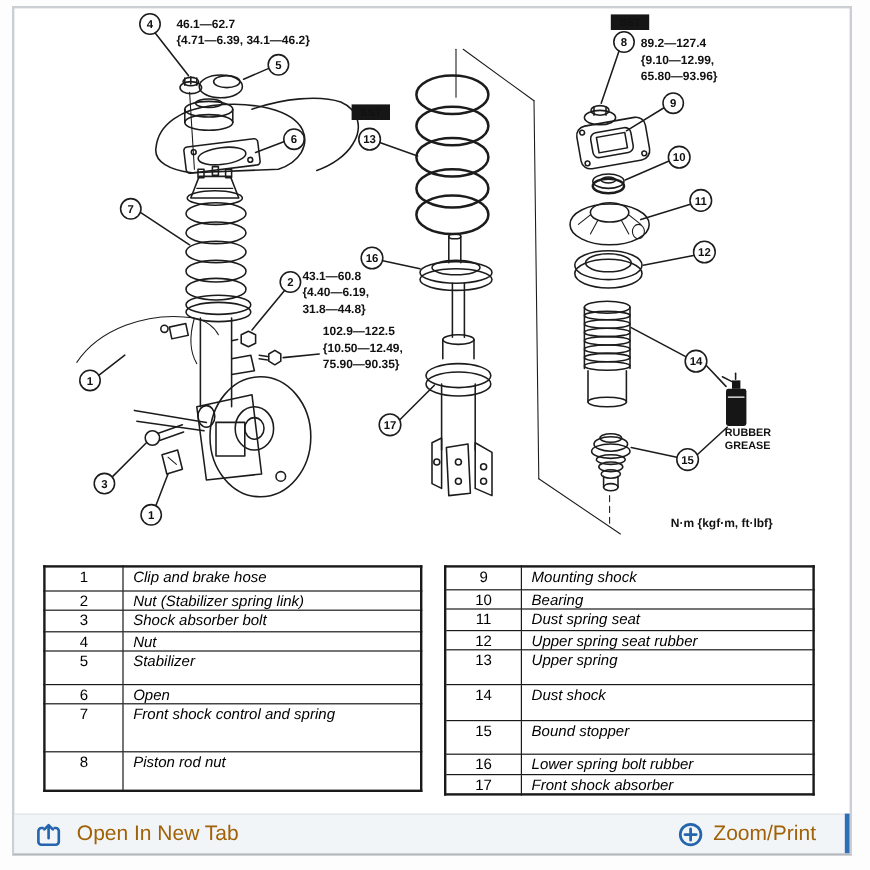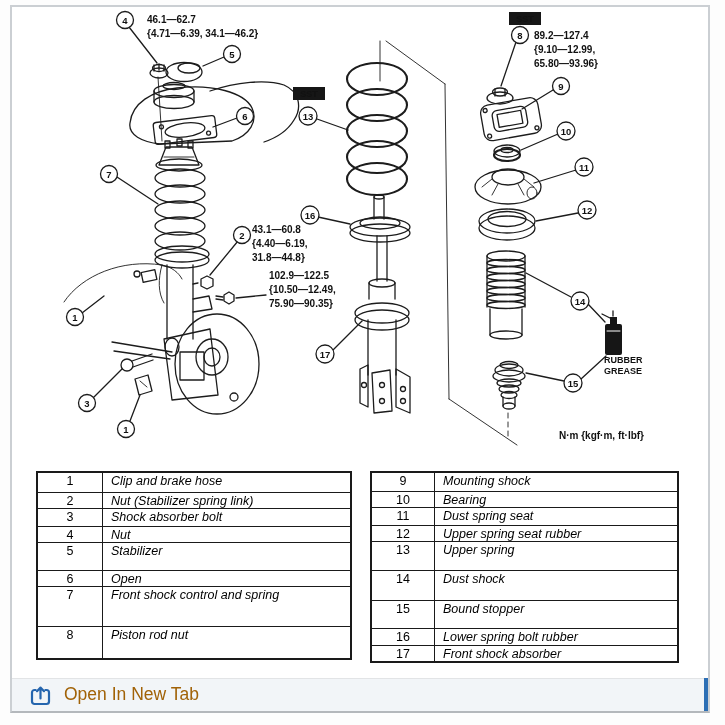--- a/index.html
+++ b/index.html
@@ -492,16 +492,23 @@
 
   <div class="toolbar">
     <div class="tb-btn">
       <svg width="23" height="23" viewBox="0 0 23 23">
         <rect x="3" y="6" width="17" height="14" rx="2.5" fill="none" stroke="#2565ae" stroke-width="2.2"></rect>
         <rect x="7.5" y="3" width="8" height="5" fill="#f2f5f8" stroke="none"></rect>
         <path d="M11.5,14.5 L11.5,4 M8,7.2 L11.5,3.6 L15,7.2" fill="none" stroke="#2565ae" stroke-width="2.2" stroke-linecap="round" stroke-linejoin="round"></path>
       </svg>
       <span>Open In New Tab</span>
     </div>
+    <div class="tb-btn right">
+      <svg width="23" height="23" viewBox="0 0 23 23">
+        <circle cx="11.5" cy="11.5" r="8.6" fill="none" stroke="#2565ae" stroke-width="2.3"></circle>
+        <path d="M11.5,6.8 L11.5,16.2 M6.8,11.5 L16.2,11.5" fill="none" stroke="#2565ae" stroke-width="2.3" stroke-linecap="round"></path>
+      </svg>
+      <span>Zoom/Print</span>
+    </div>
     <div class="blue-strip"></div>
   </div>
 
 </div>
 
 </body></html>

